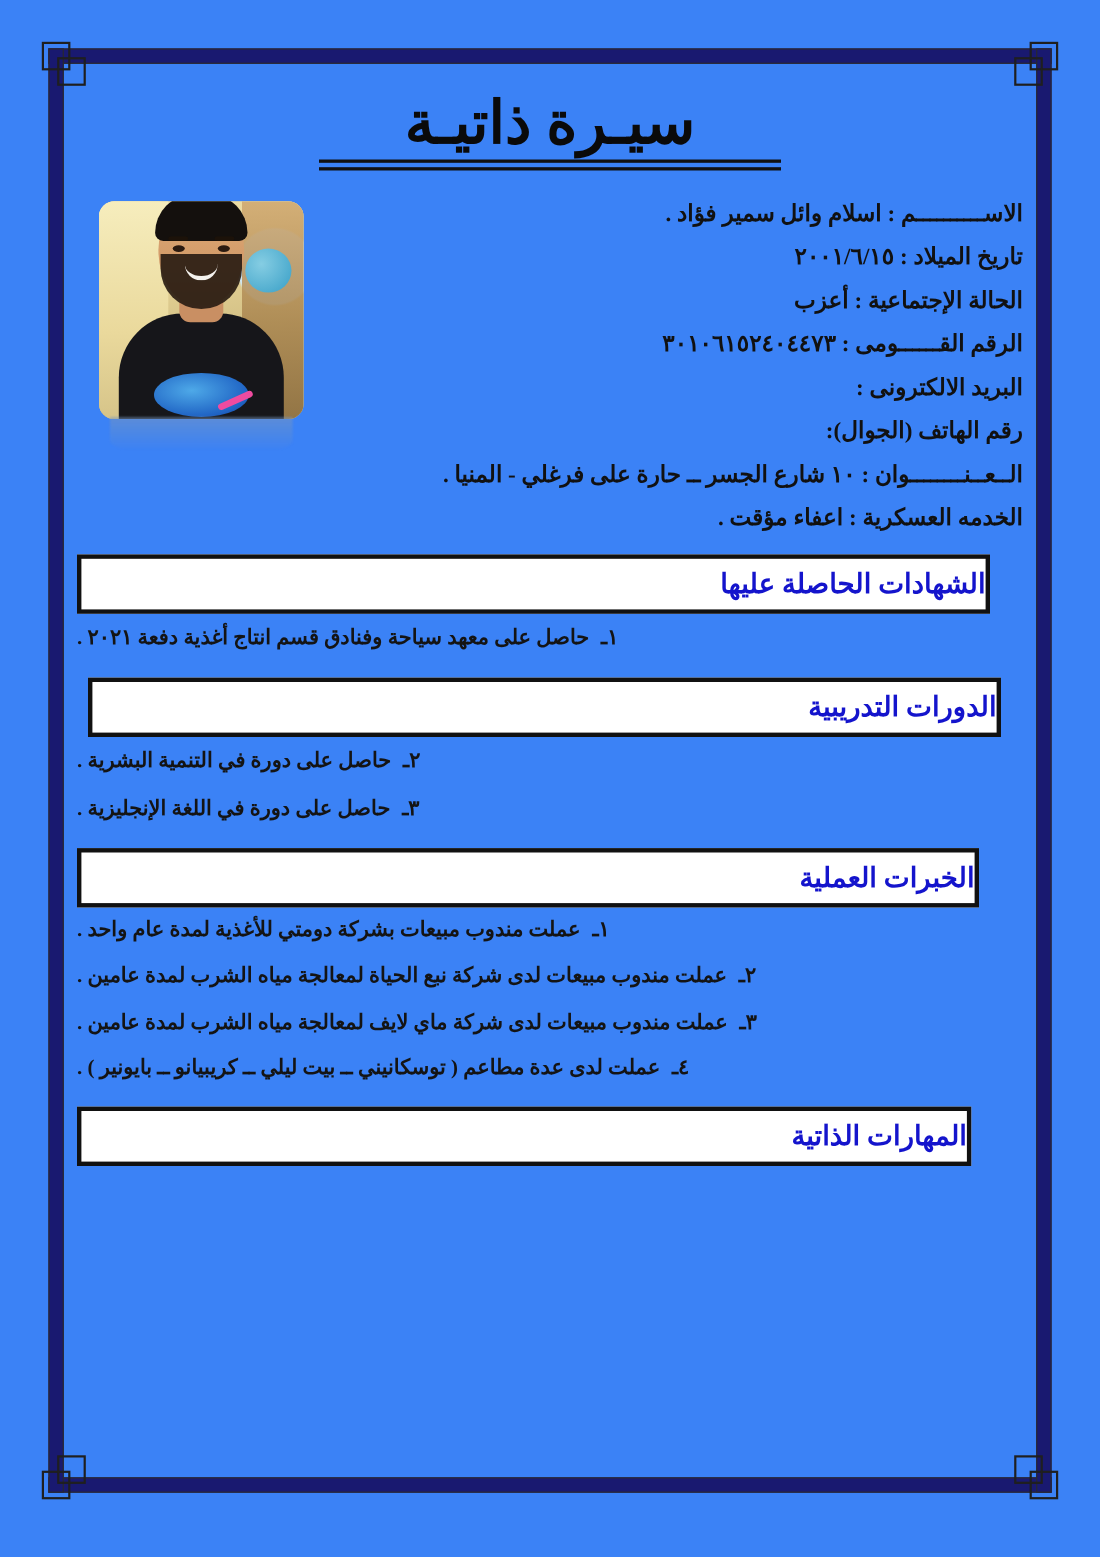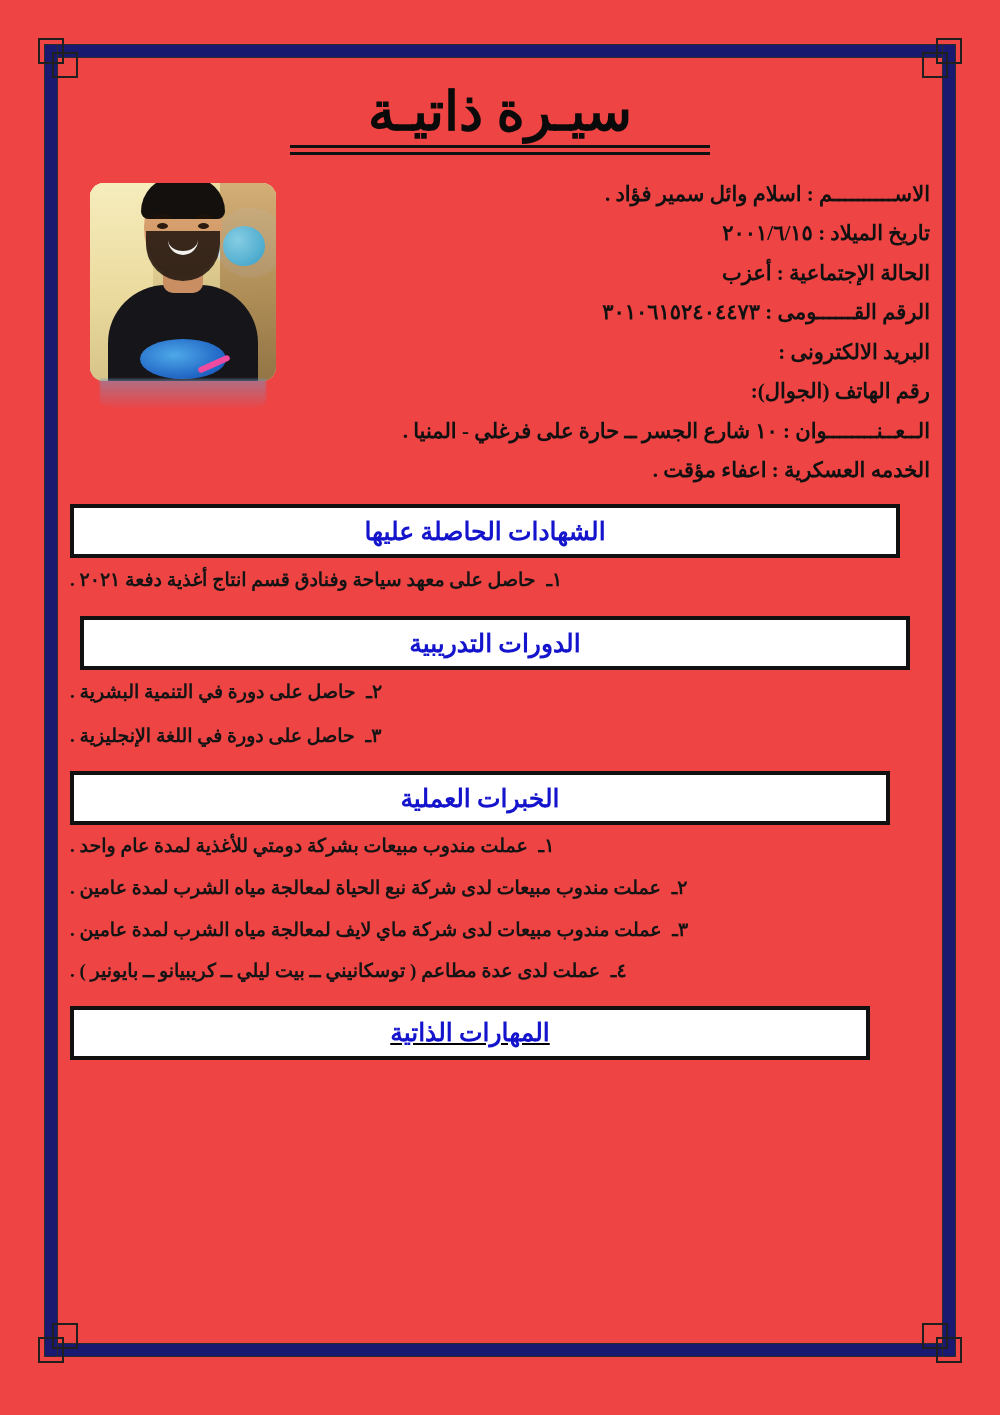--- a/index.html
+++ b/index.html
@@ -8,21 +8,21 @@
     padding: 0;
     background: #ffffff;
   }
   body {
     font-family: "Liberation Serif", "DejaVu Serif", serif;
   }
   .page {
     position: relative;
     width: 1000px;
     height: 1415px;
-    background: #ef4444;
+    background: #3b82f6;
     overflow: hidden;
     box-sizing: border-box;
   }
 
   
   .frame-band {
     position: absolute;
     background: #191970;
     border: 1px solid #2b2b2b;
     box-sizing: border-box;
@@ -216,27 +216,27 @@
   }
 
   
   .section { margin-top: 14px; }
   .sec-box {
     border: 4px solid #111;
     background: #fff;
     height: 54px;
     display: flex;
     align-items: center;
-    justify-content: center;
+    justify-content: flex-start;
     box-sizing: border-box;
   }
   .sec-box.w1 { margin-right: 30px; margin-left: 0px;  }
   .sec-box.w2 { margin-right: 20px; margin-left: 10px; }
   .sec-box.w3 { margin-right: 40px; margin-left: 0px;  }
-  .sec-box.w4 { margin-right: 60px; margin-left: 0px; text-decoration: underline;  }
+  .sec-box.w4 { margin-right: 47px; margin-left: 0px;  }
   .sec-title {
     color: #1414cc;
     font-size: 25px;
     font-weight: bold;
     letter-spacing: 0px;
     font-family: "Liberation Serif", "DejaVu Serif", serif;
   }
 
   .sec-items {
     list-style: none;

